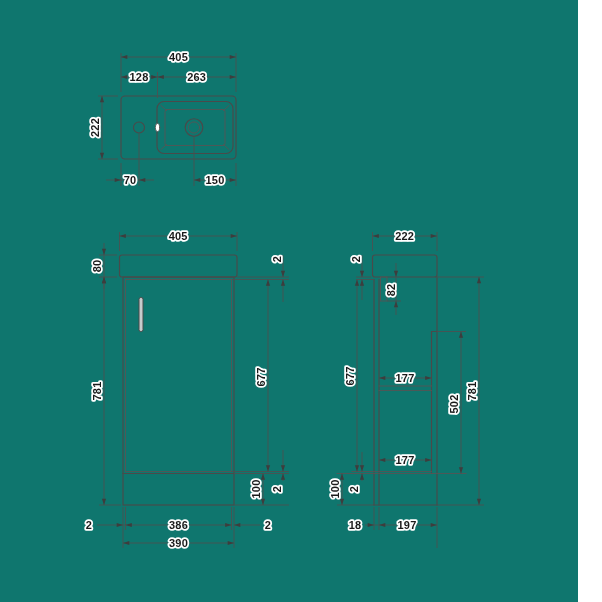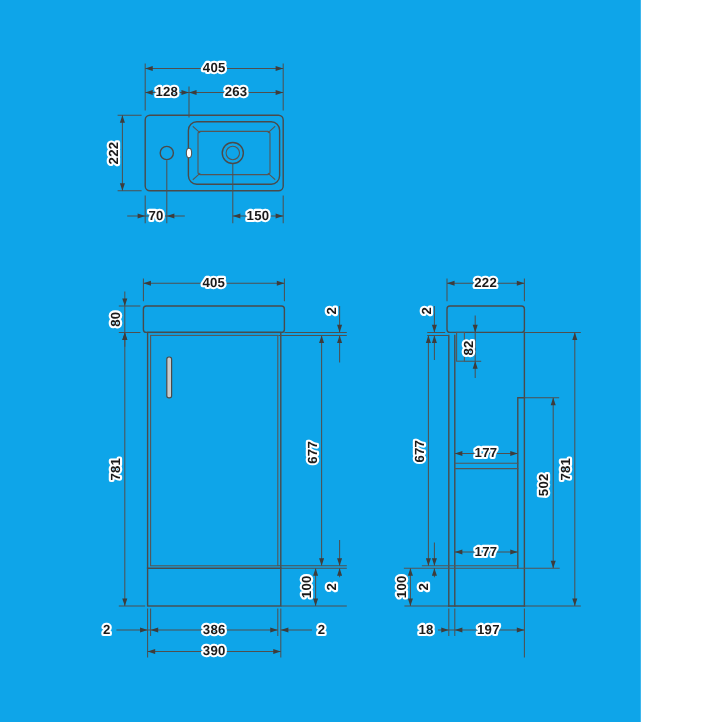--- a/index.html
+++ b/index.html
@@ -3,23 +3,23 @@
 <meta charset="utf-8">
 <style>
   html, body {
     margin: 0;
     padding: 0;
     background: #ffffff;
     font-family: "Liberation Sans", sans-serif;
   }
   .page {
     position: relative;
-    width: 534px;
+    width: 578px;
     height: 602px;
-    background: #0ea5e9;
+    background: #0f766e;
     overflow: hidden;
   }
   svg { display: block; }
   
   .ln {
     fill: none;
     stroke: #4a4a4a;
     stroke-width: 1.15;
     stroke-linecap: square;
     stroke-linejoin: miter;

